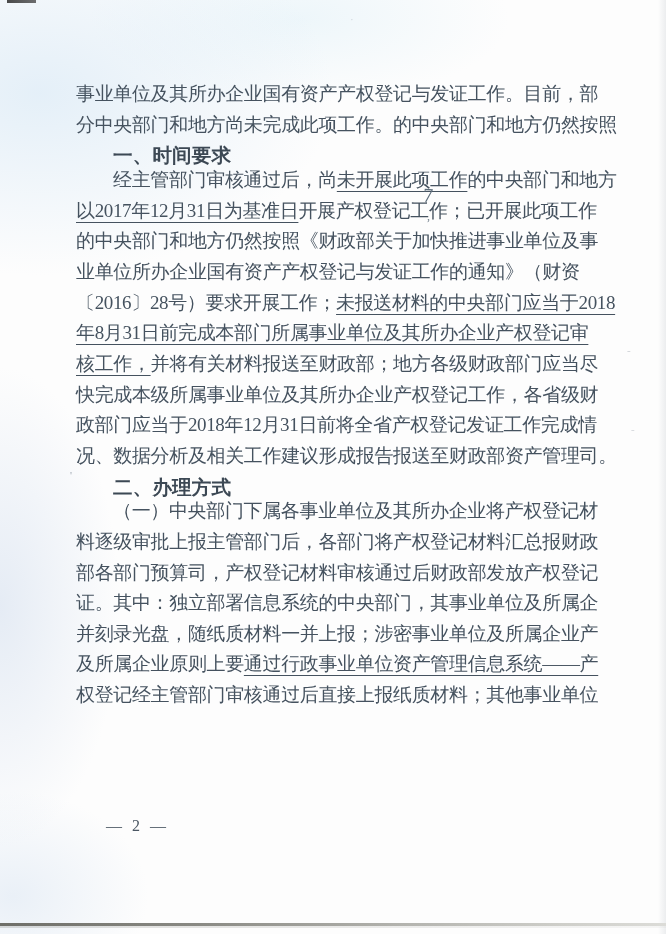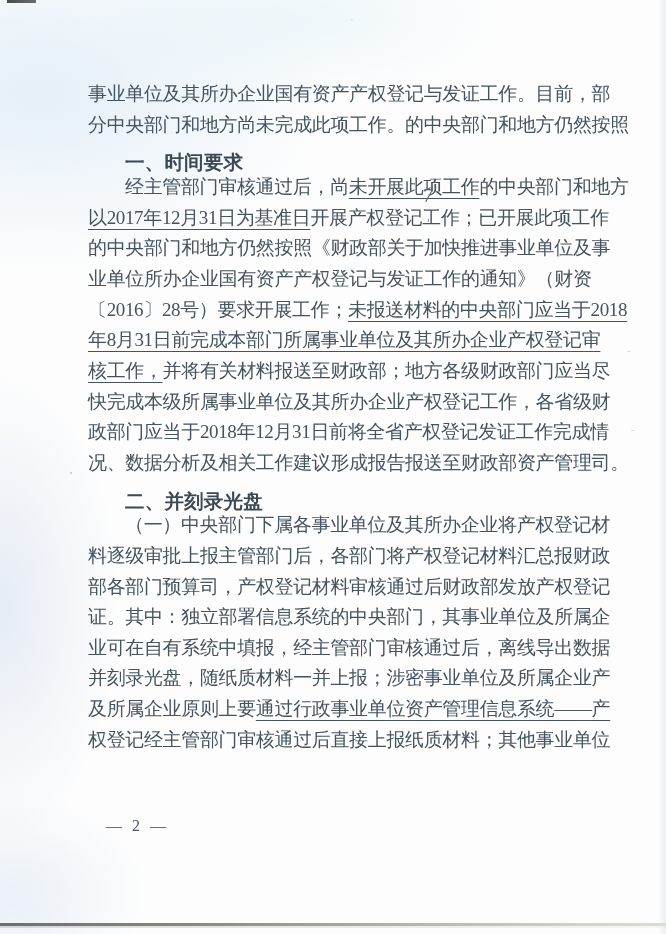--- a/index.html
+++ b/index.html
@@ -21,29 +21,29 @@
   .scanline-bottom { position:absolute; left:0; top:923px; width:666px; height:3px;
     background:linear-gradient(to right,#6e6e68 0%,#8a8a84 30%,#b3b3ae 60%,#cfcfca 85%,#dcdcd8 100%); }
   .scanline-bottom-soft { position:absolute; left:0; top:926px; width:666px; height:2px;
     background:linear-gradient(to right, rgba(160,160,155,.35), rgba(200,200,196,.15)); }
   .edge-right-shade { position:absolute; right:0; top:0; width:8px; height:934px;
     background:linear-gradient(to right, rgba(175,182,190,0), rgba(175,182,190,0.22)); }
   .speck { position:absolute; color:#9aa2ac; font-size:11px; line-height:1; }
 
   
   .doc {
-    position:absolute; left:88px; top:79px; width:544px;
+    position:absolute; left:76px; top:79px; width:544px;
     font-size:19px; line-height:30.65px; letter-spacing:-0.35px;
     color:#45525f;
   }
   .line { white-space:nowrap; }
   .line.heading {
     font-family:"Liberation Sans", sans-serif;
     font-weight:700; font-size:19.5px; color:#3c4854;
-    margin-top:7px; margin-bottom:-6px; letter-spacing:0.2px;
+    margin-top:0; margin-bottom:-6px; letter-spacing:0.2px;
   }
   .indent2 { padding-left:37px; }
   .seg { }
   .seg.u {
     text-decoration-line:underline;
     text-decoration-style:wavy;
     text-decoration-color:#8e97a3;
     text-decoration-thickness:1px;
     text-underline-offset:5px;
     text-decoration:underline;
@@ -80,26 +80,25 @@
       <div class="line body indent2"><span class="seg">经主管部门审核通过后，尚</span><span class="seg u">未开展此项工作</span><span class="seg">的中央部门和地方</span></div>
       <div class="line body"><span class="seg u">以2017年12月31日为基准日</span><span class="seg">开展产权登记工作；已开展此项工作</span></div>
       <div class="line body"><span class="seg">的中央部门和地方仍然按照《财政部关于加快推进事业单位及事</span></div>
       <div class="line body"><span class="seg">业单位所办企业国有资产产权登记与发证工作的通知》（财资</span></div>
       <div class="line body"><span class="seg">〔2016〕28号）要求开展工作；</span><span class="seg u">未报送材料的中央部门应当于2018</span></div>
       <div class="line body"><span class="seg u">年8月31日前完成本部门所属事业单位及其所办企业产权登记审</span></div>
       <div class="line body"><span class="seg u">核工作，</span><span class="seg">并将有关材料报送至财政部；地方各级财政部门应当尽</span></div>
       <div class="line body"><span class="seg">快完成本级所属事业单位及其所办企业产权登记工作，各省级财</span></div>
       <div class="line body"><span class="seg">政部门应当于2018年12月31日前将全省产权登记发证工作完成情</span></div>
       <div class="line body"><span class="seg">况、数据分析及相关工作建议形成报告报送至财政部资产管理司。</span></div>
-      <div class="line heading indent2"><span class="seg">二、并刻录光盘</span></div>
+      <div class="line heading indent2"><span class="seg">二、办理方式</span></div>
       <div class="line body indent2"><span class="seg">（一）中央部门下属各事业单位及其所办企业将产权登记材</span></div>
       <div class="line body"><span class="seg">料逐级审批上报主管部门后，各部门将产权登记材料汇总报财政</span></div>
       <div class="line body"><span class="seg">部各部门预算司，产权登记材料审核通过后财政部发放产权登记</span></div>
       <div class="line body"><span class="seg">证。其中：独立部署信息系统的中央部门，其事业单位及所属企</span></div>
-      <div class="line body"><span class="seg">业可在自有系统中填报，经主管部门审核通过后，离线导出数据</span></div>
       <div class="line body"><span class="seg">并刻录光盘，随纸质材料一并上报；涉密事业单位及所属企业产</span></div>
       <div class="line body"><span class="seg">及所属企业原则上要</span><span class="seg u">通过行政事业单位资产管理信息系统——产</span></div>
       <div class="line body"><span class="seg">权登记经主管部门审核通过后直接上报纸质材料；其他事业单位</span></div>
     </div>
 
   <span class="hand-mark">7</span>
   <span class="hand-mark-dot">,</span>
 
   <div class="page-number">— 2 —</div>
 

